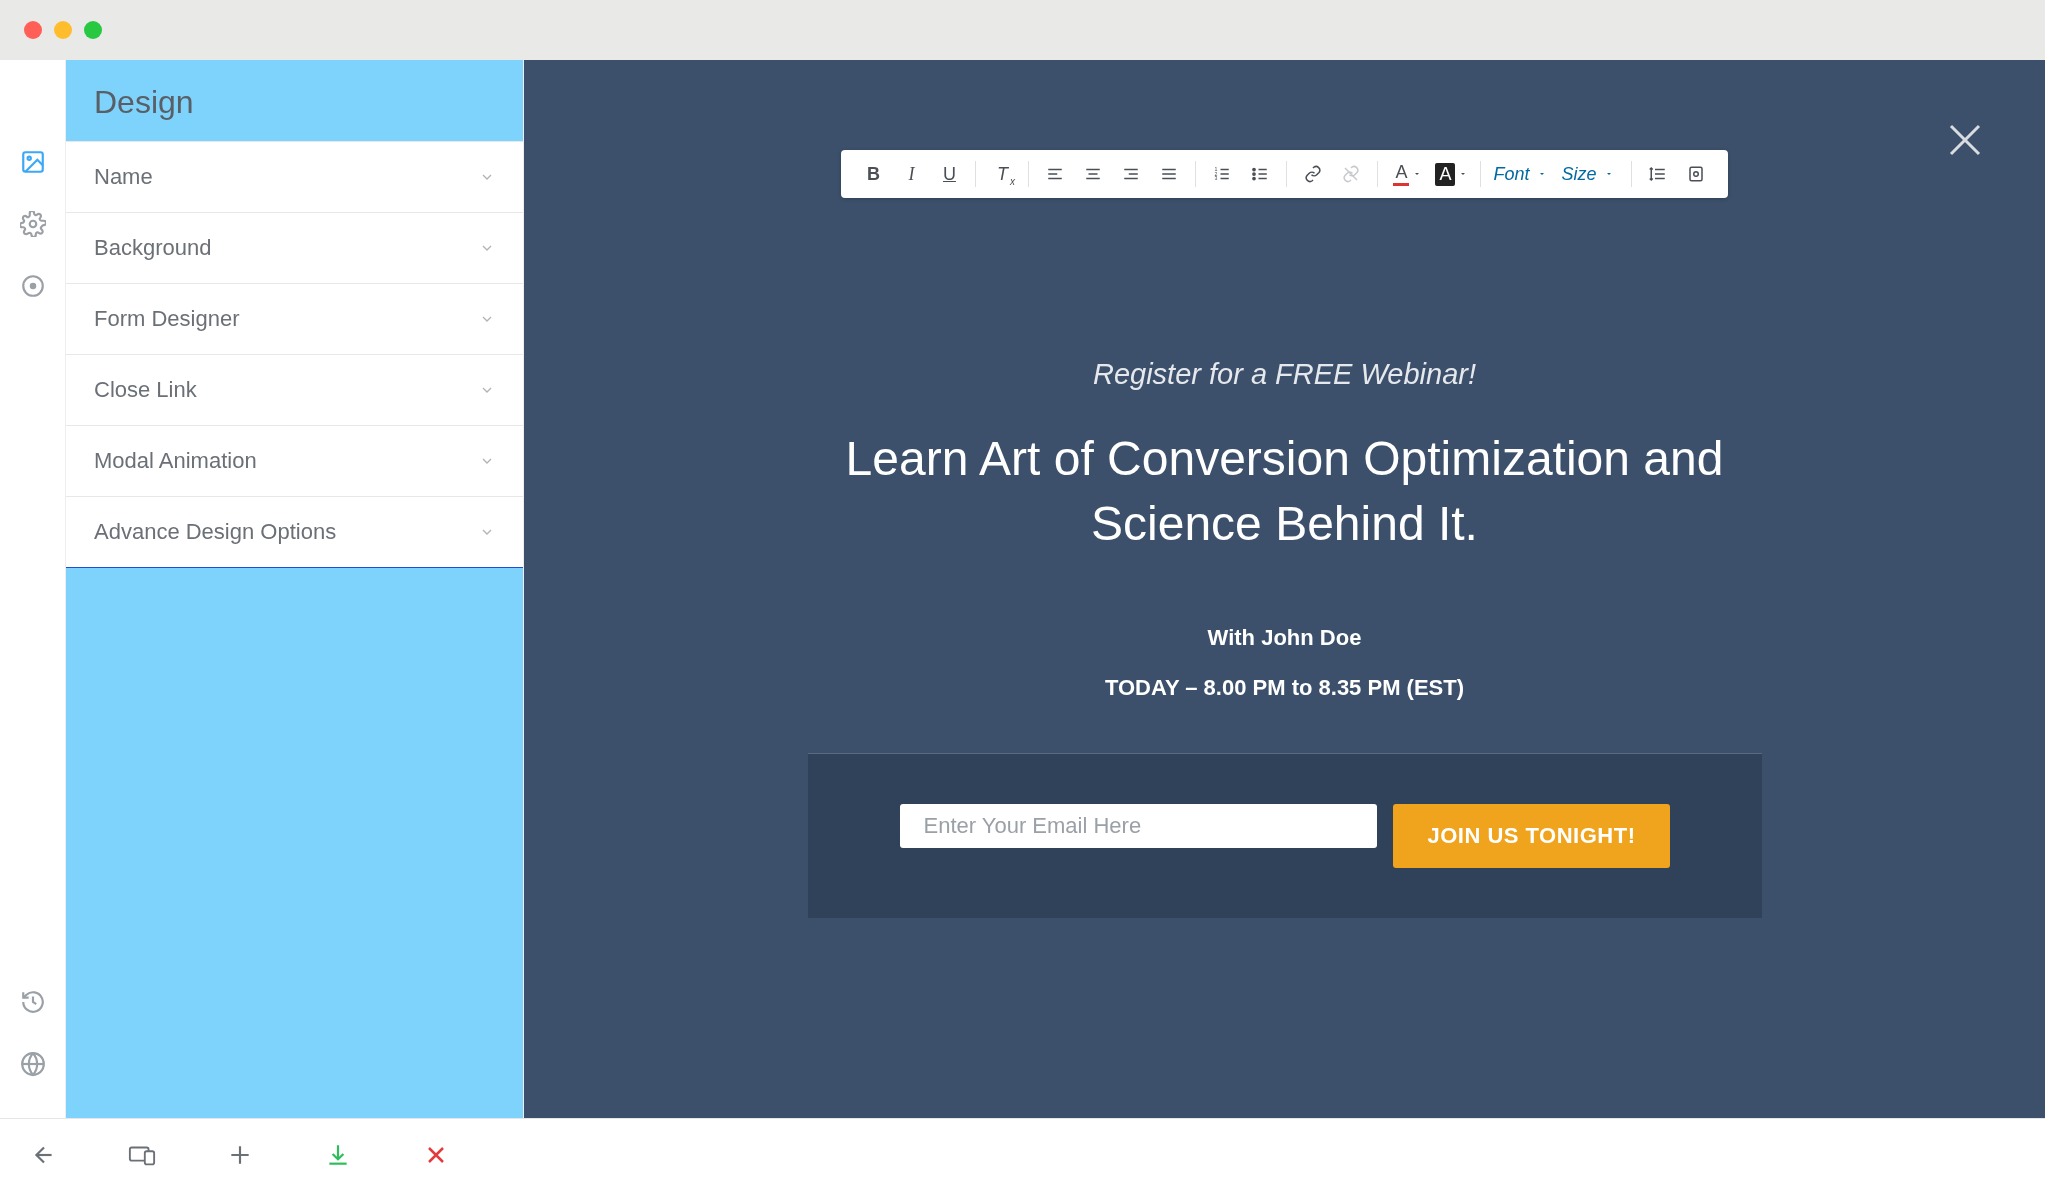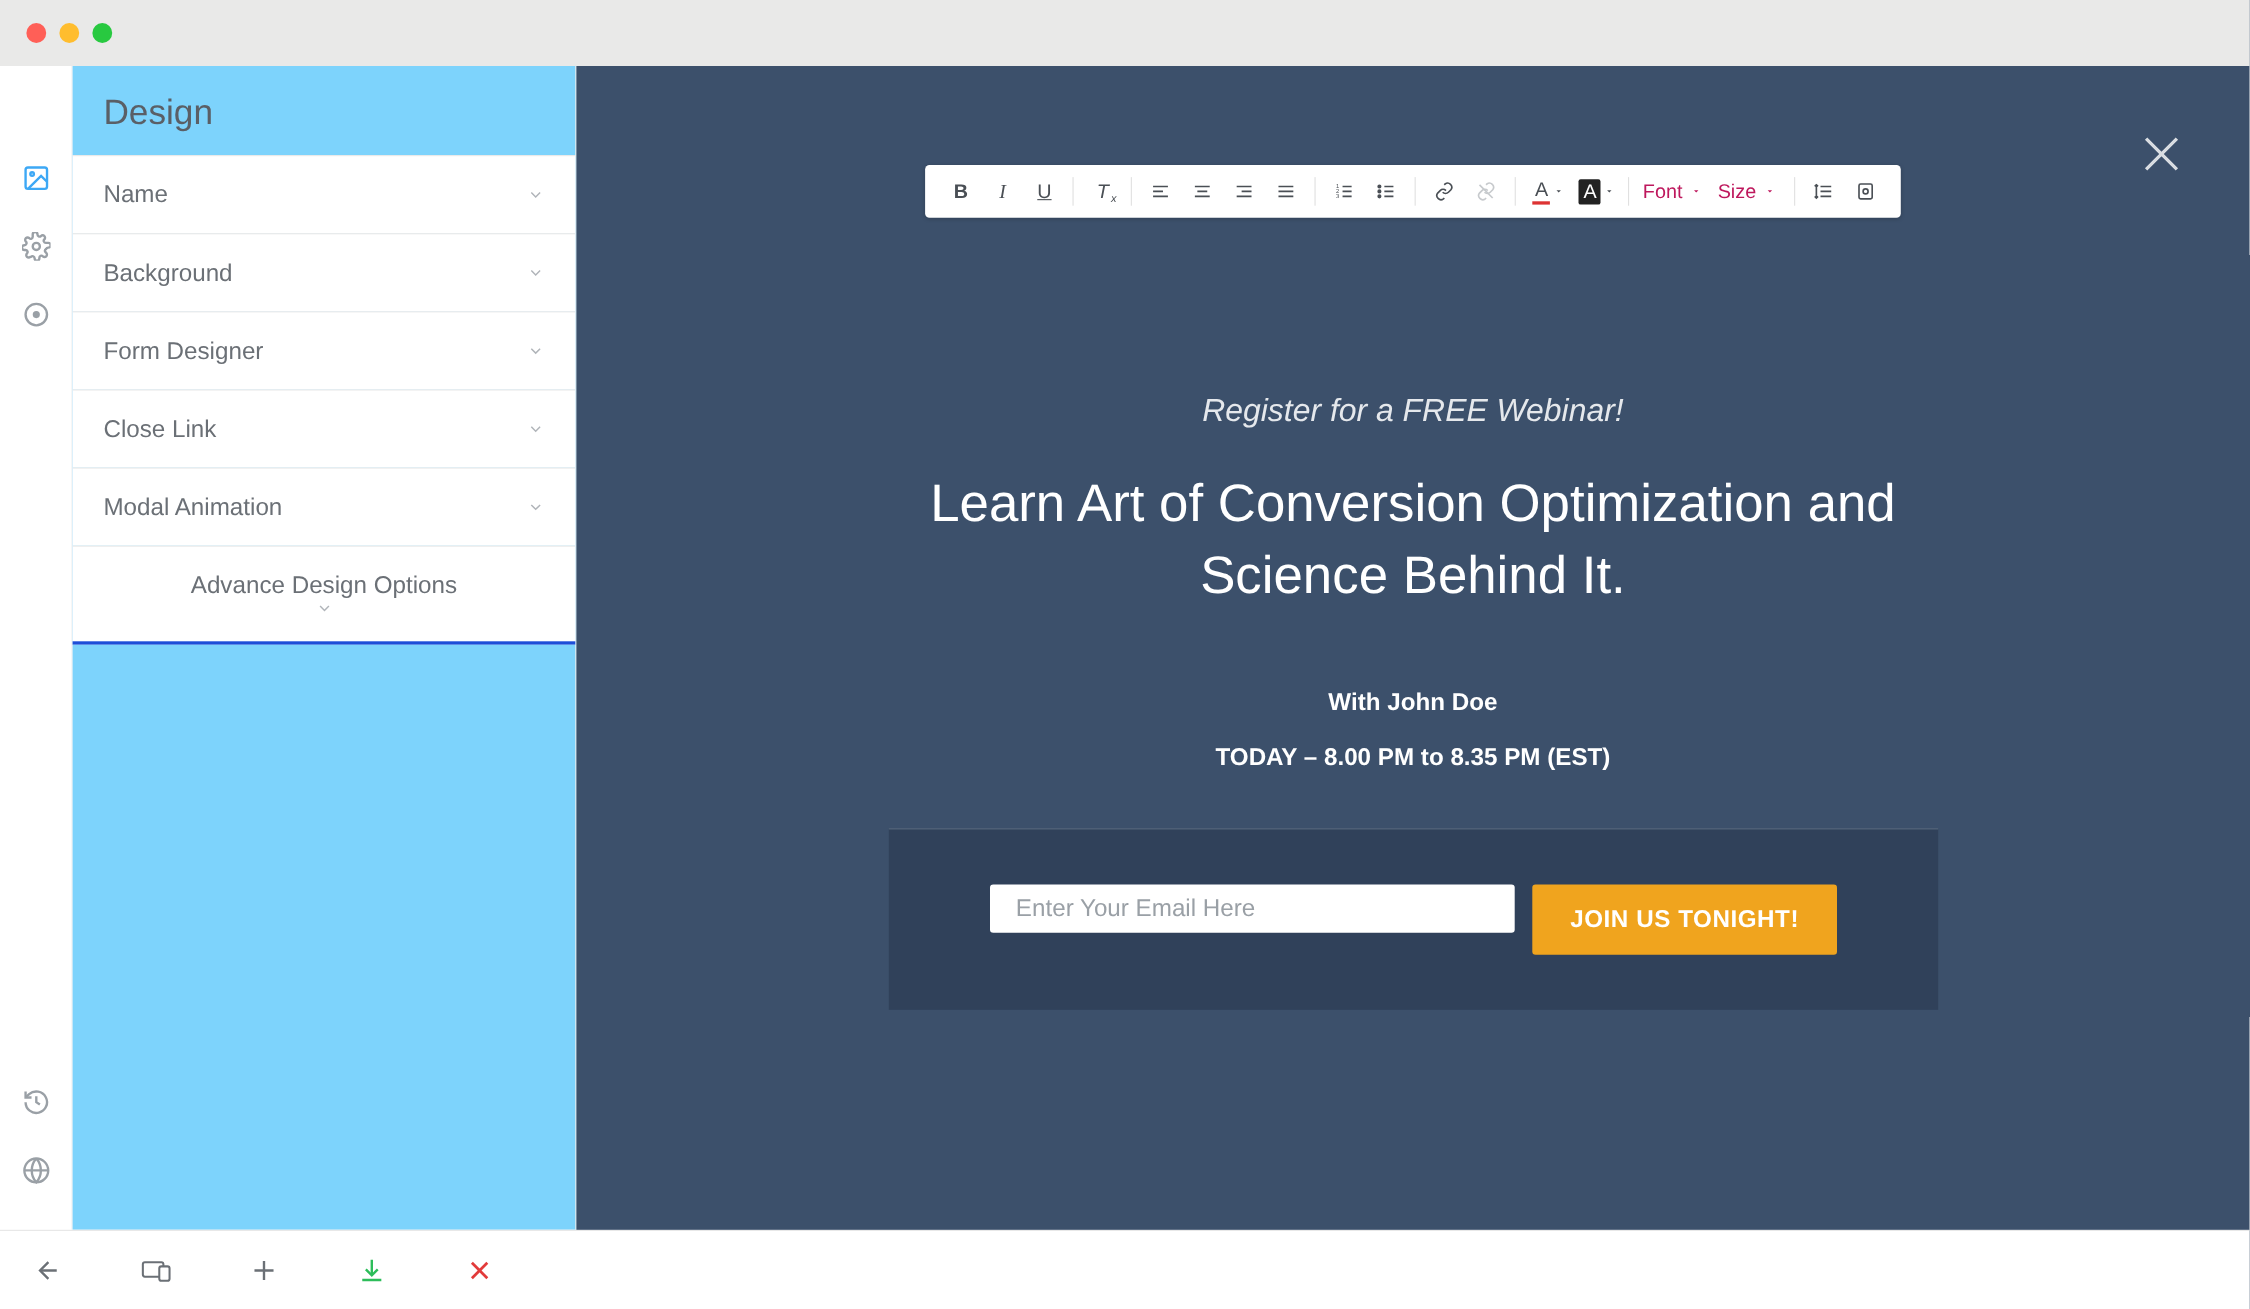--- a/index.html
+++ b/index.html
@@ -82,22 +82,21 @@
   padding: 22px 28px;
   display: flex;
   justify-content: space-between;
   align-items: center;
   font-size: 22px;
   color: #6b7076;
   cursor: pointer;
   background: #fff;
 }
 .accordion-item:last-of-type {
-  border-bottom: 3px solid #1d4ed8;
-  flex-direction: column;
+  border-bottom: 1px solid #1d4ed8;
 }
 .chev {
   color: #b0b4b9;
 }
 
 
 .canvas {
   flex: 1;
   background: #3c506b;
   position: relative;
@@ -130,23 +129,24 @@
   display: flex; align-items: center; justify-content: center;
   color: #4a4f55;
   font-size: 18px;
   cursor: pointer;
   border-radius: 3px;
 }
 .rte-sep {
   width: 1px; height: 26px; background: #e0e0e0; margin: 0 6px;
 }
 .rte-label {
-  font-size: 18px; color: #be185d; padding: 0 10px 0 4px;
+  font-size: 18px; color: #0369a1; padding: 0 10px 0 4px;
   display: flex; align-items: center; gap: 8px;
   cursor: pointer;
+  font-style: italic;
 }
 .rte-btn.disabled { color: #c7cacd; }
 
 
 .modal-content {
   margin-top: 160px;
   width: 954px;
   text-align: center;
   color: #fff;
 }

